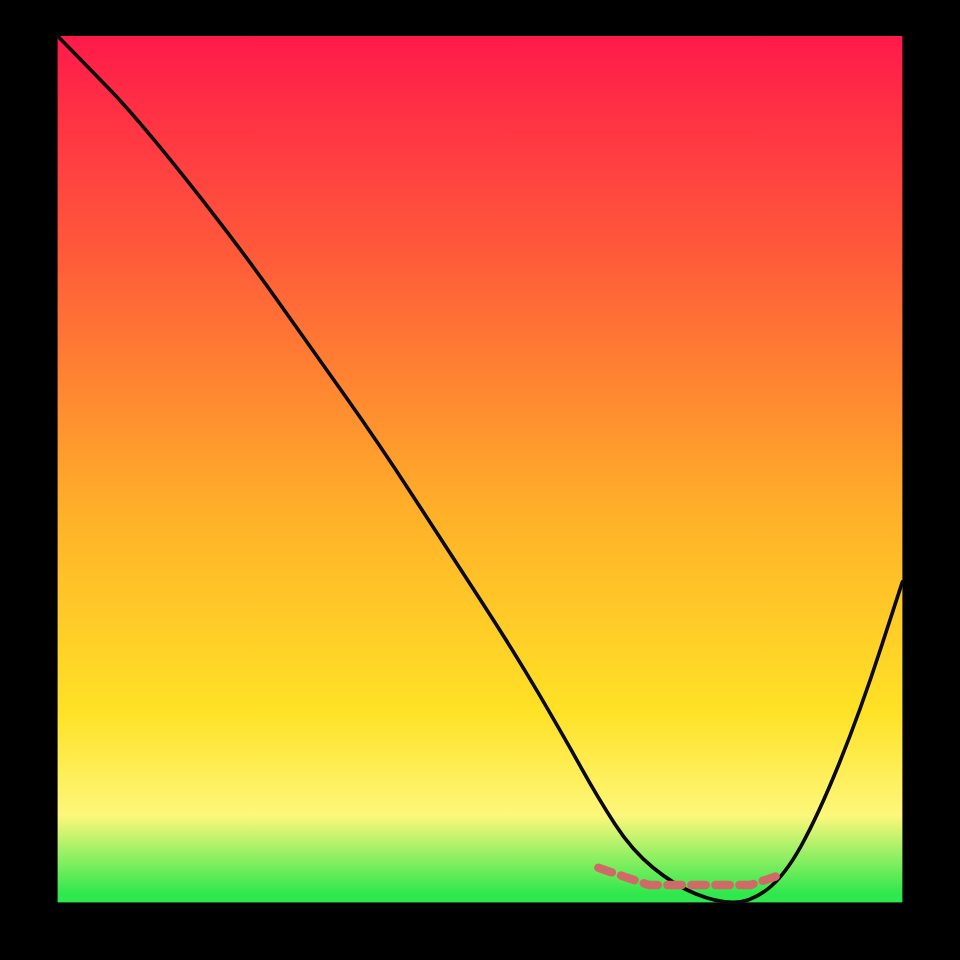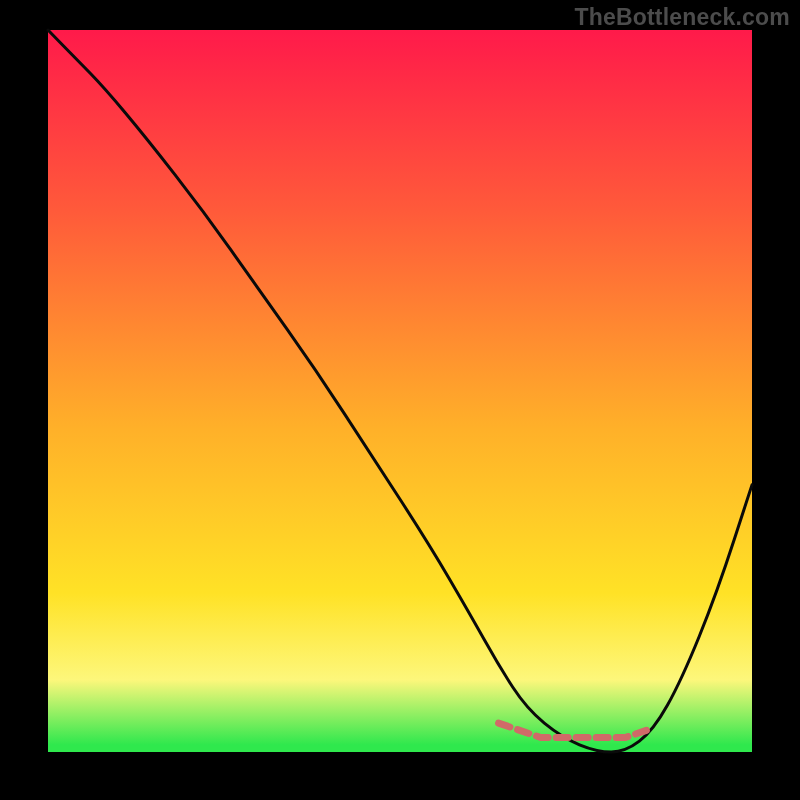--- a/index.html
+++ b/index.html
@@ -52,21 +52,20 @@
     width: 100%;
     height: 100%;
     overflow: visible;
   }
 </style>
 </head>
 <body>
 
 <div class="frame">
 
-  <div class="watermark">TheBottleneck.com</div>
 
   <div class="plot-area">
 
     <svg class="curve" viewBox="0 0 704 722" preserveAspectRatio="none">
       <path fill="none" stroke="var(--curve-color)" stroke-width="3" stroke-linecap="round" stroke-linejoin="round" d="M 0 0 Q 0 0 14.08 14.440000000000012 Q 28.16 28.880000000000024 42.24 43.31999999999999 Q 56.32 57.75999999999997 77.44 83.02999999999999 Q 98.56 108.30000000000001 126.72 144.4 Q 154.88 180.5 183.04 220.21 Q 211.2 259.92 239.35999999999999 299.63 Q 267.52 339.34 295.68 382.66 Q 323.84000000000003 425.9800000000001 352 469.30000000000007 Q 380.16 512.62 401.28 548.72 Q 422.4 584.82 436.48 610.09 Q 450.56 635.36 464.64 657.02 Q 478.72 678.68 496.32 693.1199999999999 Q 513.92 707.56 531.52 714.78 Q 549.12 722 563.2 722 Q 577.28 722 591.3599999999999 711.1700000000001 Q 605.4399999999999 700.34 619.52 675.07 Q 633.6 649.8000000000001 651.2 606.48 Q 668.8 563.16 686.4 509.01 T 704 454.86"></path>
       <path fill="none" stroke="var(--flat-color)" stroke-width="7" stroke-linecap="round" stroke-linejoin="round" stroke-dasharray="12 8" d="M 450.56 693.12 L 471.68 700.34 L 492.79999999999995 707.56 L 513.92 707.56 L 535.04 707.56 L 556.1600000000001 707.56 L 577.28 707.56 L 598.4 700.34"></path>
     </svg>
 
   </div>
 

